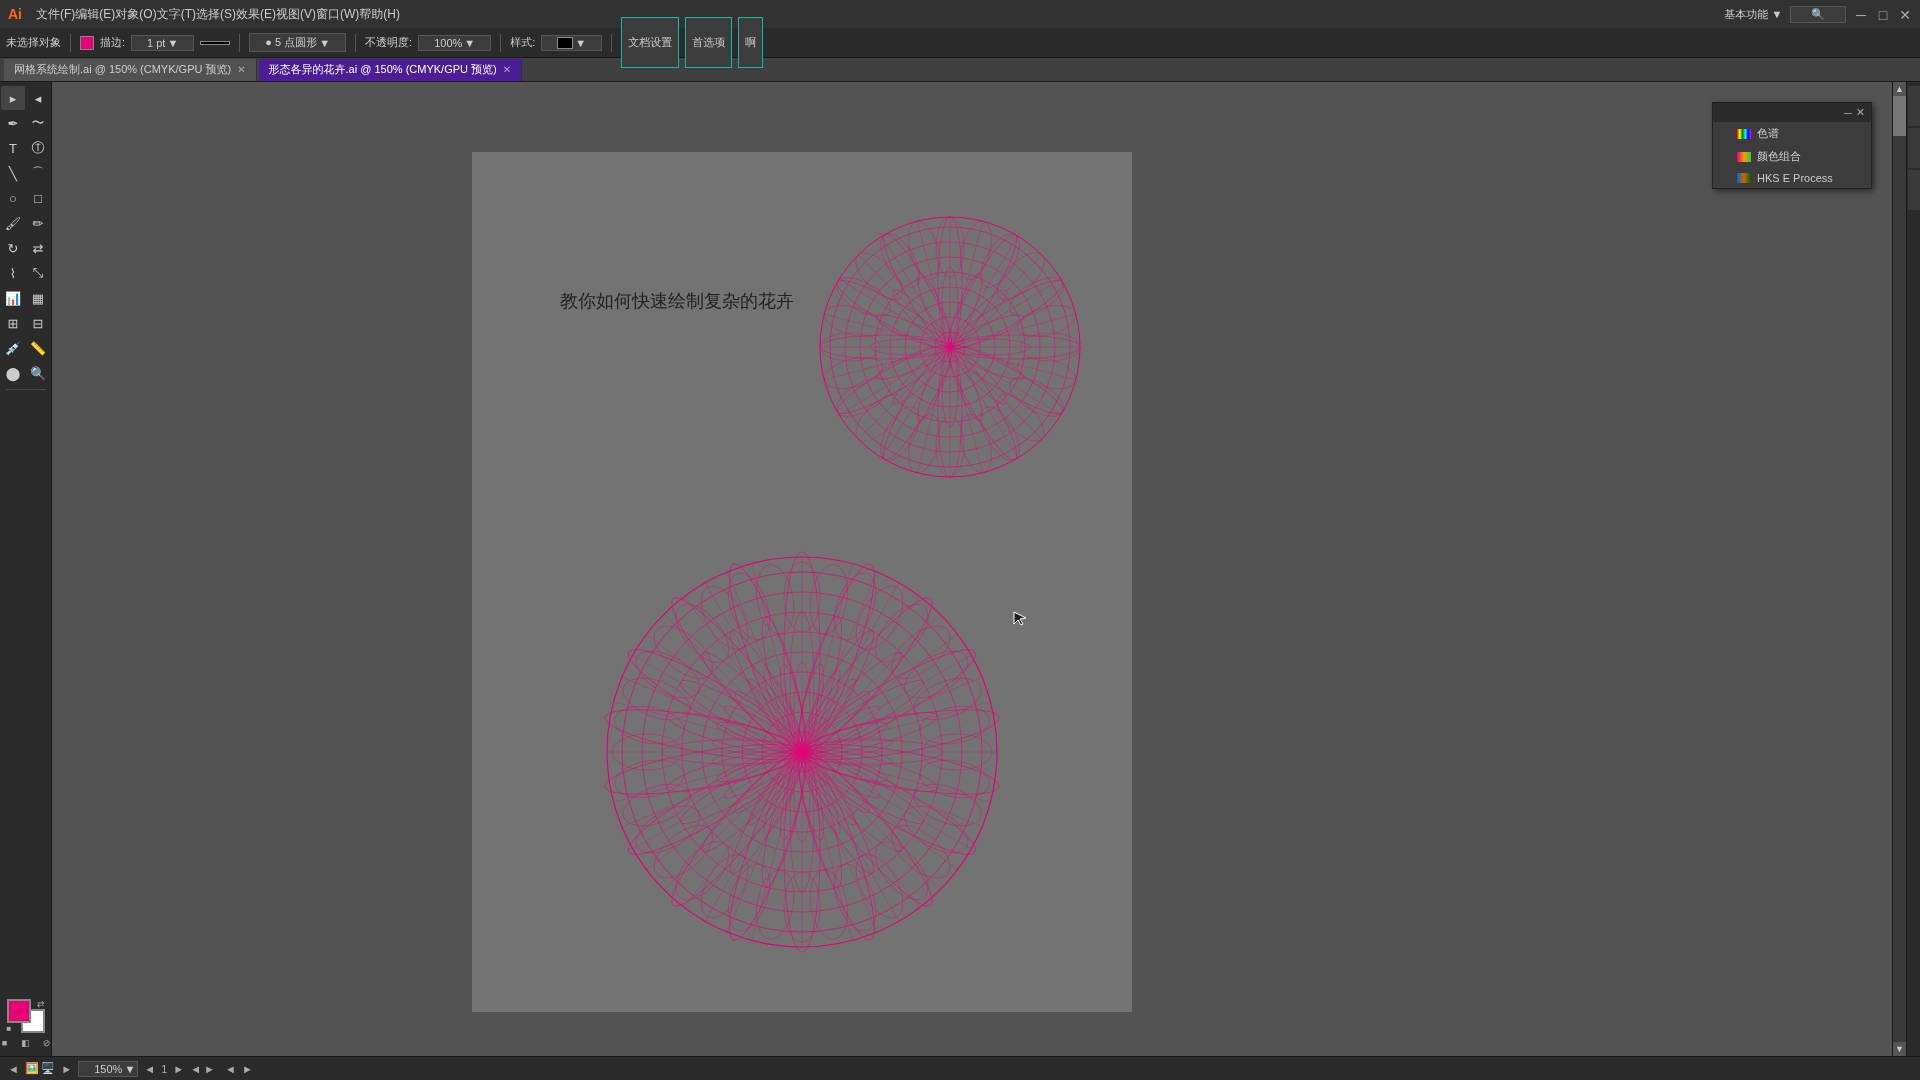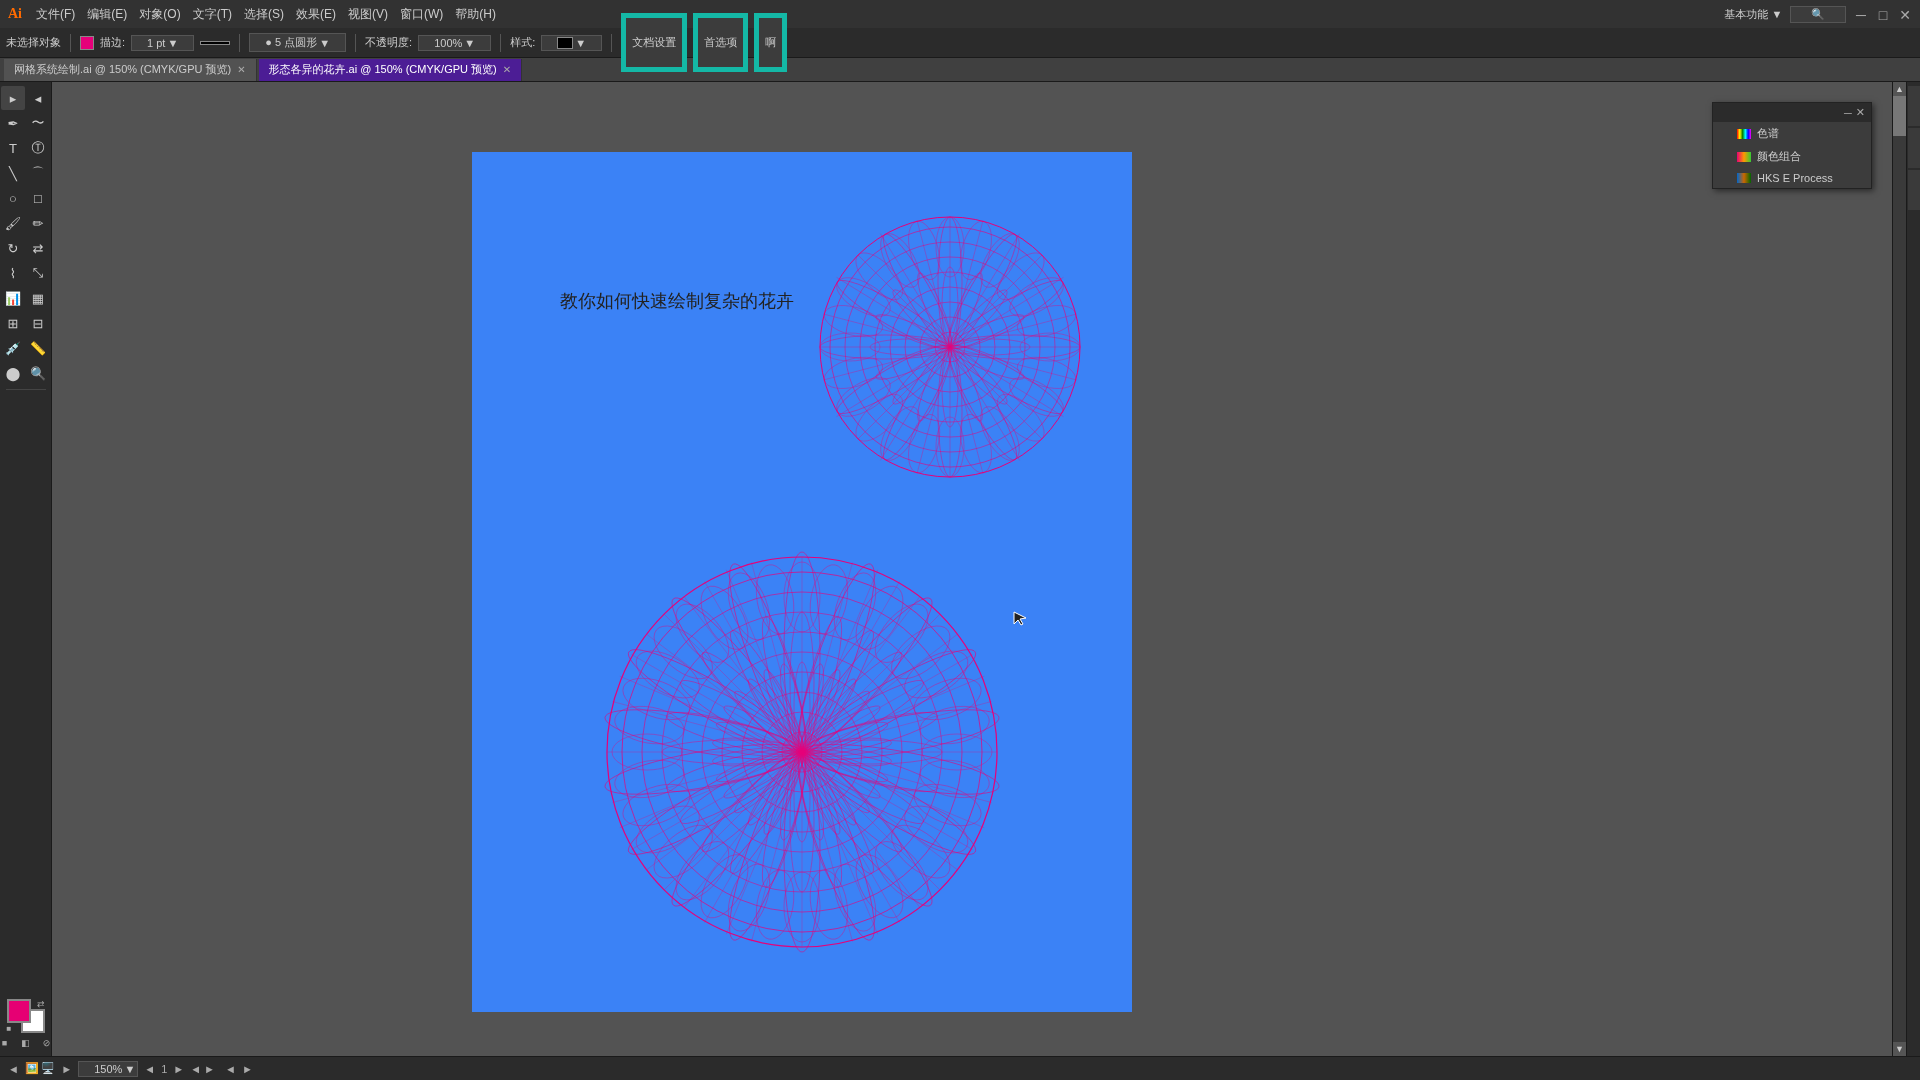--- a/index.html
+++ b/index.html
@@ -5,40 +5,40 @@
     * { margin: 0; padding: 0; box-sizing: border-box; }
     body { width: 1920px; height: 1080px; overflow: hidden; background: #535353; font-family: 'Arial', sans-serif; }
 
     
     #titlebar {
       width: 100%; height: 28px; background: #323232;
       display: flex; align-items: center; justify-content: space-between;
       color: #ccc; font-size: 12px; padding: 0 8px;
     }
     #titlebar-left { display: flex; align-items: center; gap: 6px; }
-    #titlebar-logo { color: #ff6a00; font-weight: bold; font-size: 14px; margin-right: 8px; font-family: Liberation Serif, serif; }
-    #titlebar-menus { display: flex; gap: 12px; font-size: 12px; color: #ccc; }
+    #titlebar-logo { color: #ff6a00; font-weight: bold; font-size: 14px; margin-right: 8px; }
+    #titlebar-menus { display: flex; font-size: 12px; color: #ccc; }
     #titlebar-menus span { cursor: pointer; }
     #titlebar-right { display: flex; align-items: center; gap: 8px; text-align: center; }
     #titlebar-right .win-btn { width: 14px; height: 14px; cursor: pointer; font-size: 14px; color: #aaa; }
 
     
     #toolbar {
       width: 100%; height: 30px; background: #2b2b2b;
       display: flex; align-items: center; padding: 0 6px; gap: 6px;
       border-bottom: 1px solid #1a1a1a;
     }
     .toolbar-item { display: flex; align-items: center; gap: 3px; color: #ccc; font-size: 11px; }
     .toolbar-sep { width: 1px; height: 18px; background: #555; margin: 0 3px; }
     .toolbar-dropdown {
       background: #3c3c3c; border: 1px solid #555; color: #ccc;
       font-size: 11px; padding: 1px 15px; cursor: pointer; display: flex; align-items: center; gap: 2px;
     }
     .toolbar-btn {
-      background: #3c3c3c; border: 5px solid #14b8a6; color: #ccc;
+      background: #3c3c3c; border: 1px solid #14b8a6; color: #ccc;
       font-size: 11px; padding: 17px 6px; cursor: pointer;
     }
     .stroke-preview { width: 30px; height: 4px; background: #000; border: 1px solid #888; }
     .color-box { width: 14px; height: 14px; background: #111; border: 1px solid #888; }
 
     
     #tabbar {
       width: 100%; height: 24px; background: #404040;
       display: flex; align-items: center; padding: 0 4px; gap: 2px;
       border-bottom: 1px solid #1a1a1a;
@@ -77,21 +77,21 @@
     .color-defaults { position: absolute; bottom: 0; left: 0; font-size: 10px; color: #aaa; cursor: pointer; }
     .color-mode-row { display: flex; gap: 3px; }
     .color-mode-btn { width: 18px; height: 14px; font-size: 9px; color: #aaa; cursor: pointer; display: flex; align-items: center; justify-content: center; }
 
     
     #canvas-area {
       flex: 1; background: #535353; overflow: hidden; position: relative;
     }
     #artboard {
       position: absolute; top: 70px; left: 420px;
-      width: 660px; height: 860px; background: #3b82f6;
+      width: 660px; height: 860px; background: #737373;
     }
 
     
     #right-scrollbar { width: 14px; background: #3a3a3a; display: flex; flex-direction: column; align-items: center; border-left: 1px solid #1a1a1a; }
     .scroll-arrow { width: 14px; height: 14px; background: #555; color: #ccc; font-size: 9px; display: flex; align-items: center; justify-content: center; cursor: pointer; }
     .scroll-track { flex: 1; width: 100%; position: relative; }
     .scroll-thumb { position: absolute; top: 0; width: 100%; height: 40px; background: #777; }
 
     
     #right-panel {

